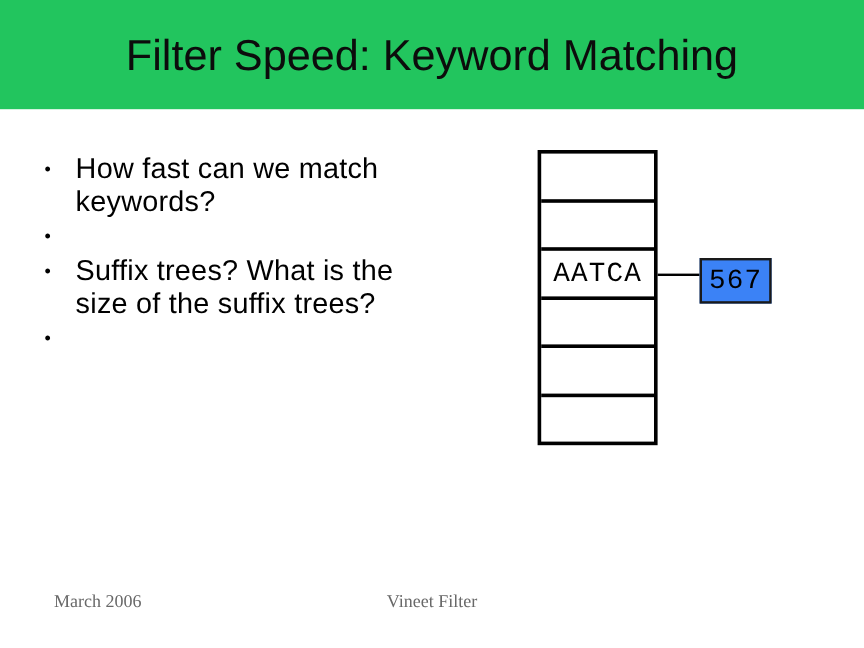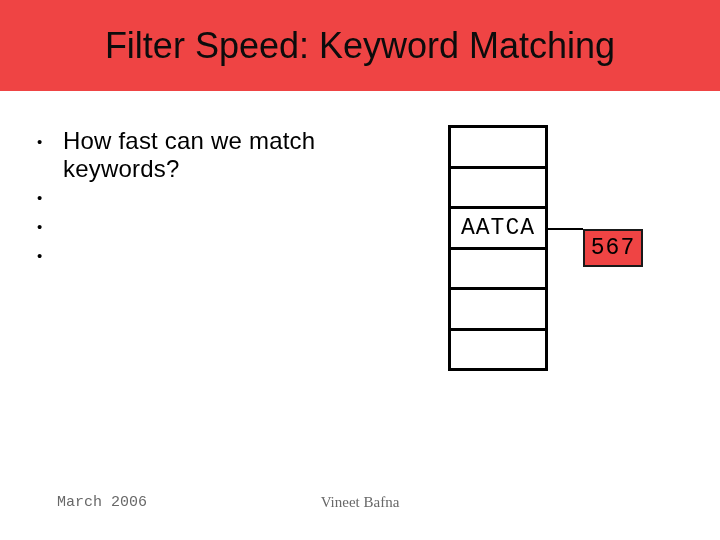--- a/index.html
+++ b/index.html
@@ -14,21 +14,21 @@
     overflow: hidden;
     font-family: "Liberation Sans", sans-serif;
     color: #000000;
   }
 
   
   .title-band {
     position: absolute;
     left: 0; top: 0;
     width: 720px; height: 91px;
-    background: #ef4444;
+    background: #22c55e;
     display: flex;
     align-items: center;
     justify-content: center;
   }
   .slide-title {
     font-size: 36px;
     line-height: 40px;
     color: #0c0c0c;
     white-space: nowrap;
   }
@@ -94,40 +94,40 @@
     top: 228px;
     width: 35px;
     height: 2px;
     background: #000000;
   }
 
   
   .pointer-box {
     position: absolute;
     left: 583px;
-    top: 229px;
+    top: 215px;
     width: 60px;
     height: 38px;
     box-sizing: border-box;
-    background: #ef4444;
+    background: #3b82f6;
     border: 2px solid #1a1a1a;
     display: flex;
     align-items: center;
     justify-content: center;
     font-family: "Liberation Mono", "DejaVu Sans Mono", monospace;
     font-size: 23px;
     letter-spacing: 1px;
   }
 
   
   .footer-date {
     position: absolute;
-    left: 57px;
+    left: 45px;
     top: 494px;
-    font-family: Liberation Mono, monospace;
+    font-family: Liberation Serif, serif;
     font-size: 15px;
     color: #686868;
   }
   .footer-author {
     position: absolute;
     left: 0;
     top: 494px;
     width: 720px;
     text-align: center;
     font-family: "Liberation Serif", serif;
@@ -145,20 +145,21 @@
 <div class="bullet-list">
   <div class="bullet-item">
     <span class="bullet-marker">•</span>
     <span class="bullet-text">How fast can we match keywords?</span>
   </div>
   <div class="bullet-item">
     <span class="bullet-marker">•</span>
   </div>
   <div class="bullet-item">
     <span class="bullet-marker">•</span>
+    <span class="bullet-text">Suffix trees? What is the size of the suffix trees?</span>
   </div>
   <div class="bullet-item">
     <span class="bullet-marker">•</span>
   </div>
 </div>
 
 <div class="hash-table">
   <div class="hash-cell"></div>
   <div class="hash-cell"></div>
   <div class="hash-cell">AATCA</div>
@@ -167,13 +168,13 @@
   <div class="hash-cell"></div>
 </div>
 
 <div class="connector-line"></div>
 
 <div class="pointer-box">
   <span>567</span>
 </div>
 
 <div class="footer-date">March 2006</div>
-<div class="footer-author">Vineet Bafna</div>
+<div class="footer-author">Vineet Filter</div>
 
 </body></html>

